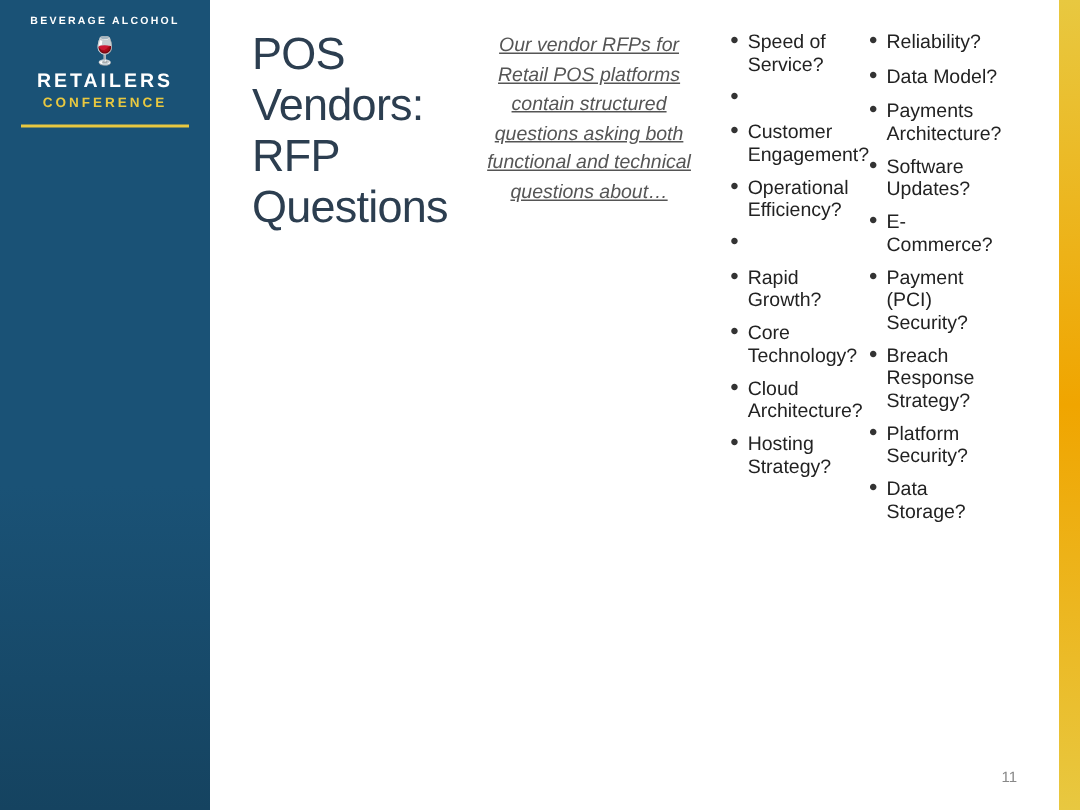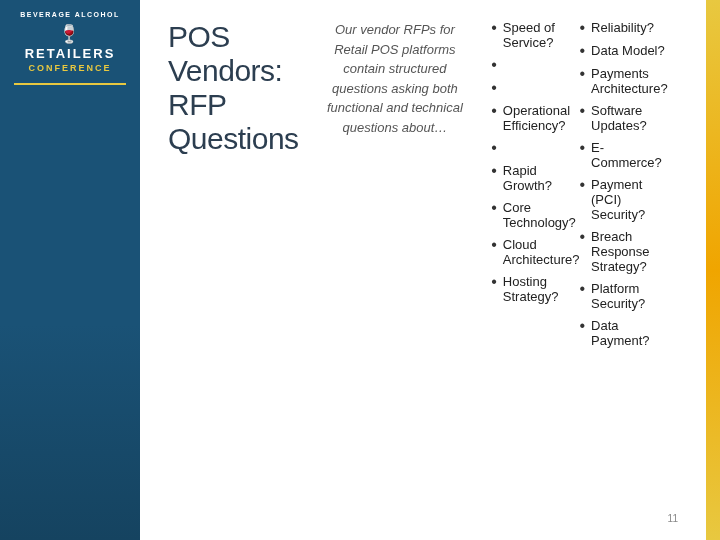--- a/index.html
+++ b/index.html
@@ -102,20 +102,21 @@
       letter-spacing: -0.5px;
     }
 
     .subtitle {
       font-style: italic;
       font-size: 13px;
       color: #555;
       text-align: center;
       line-height: 1.5;
       padding: 0 20px;
+      text-decoration: underline;
     }
 
     .divider-line {
       height: 1px;
       background: #aaa;
       margin-bottom: 16px;
     }
 
     .bullet-columns {
       display: flex;
@@ -178,20 +179,21 @@
     <div class="bullet-col" id="left-col">
         <div class="bullet-item">
           <span class="bullet-dot">•</span>
           <span>Speed of Service?</span>
         </div>
         <div class="bullet-item">
           <span class="bullet-dot">•</span>
         </div>
         <div class="bullet-item">
           <span class="bullet-dot">•</span>
+          <span>Customer Engagement?</span>
         </div>
         <div class="bullet-item">
           <span class="bullet-dot">•</span>
           <span>Operational Efficiency?</span>
         </div>
         <div class="bullet-item">
           <span class="bullet-dot">•</span>
         </div>
         <div class="bullet-item">
           <span class="bullet-dot">•</span>
@@ -238,21 +240,21 @@
         <div class="bullet-item">
           <span class="bullet-dot">•</span>
           <span>Breach Response Strategy?</span>
         </div>
         <div class="bullet-item">
           <span class="bullet-dot">•</span>
           <span>Platform Security?</span>
         </div>
         <div class="bullet-item">
           <span class="bullet-dot">•</span>
-          <span>Data Payment?</span>
+          <span>Data Storage?</span>
         </div>
       </div>
   </div>
 
   <div class="page-number">11</div>
 </div>
 
 <div class="right-bar"></div>
 
 </body></html>

